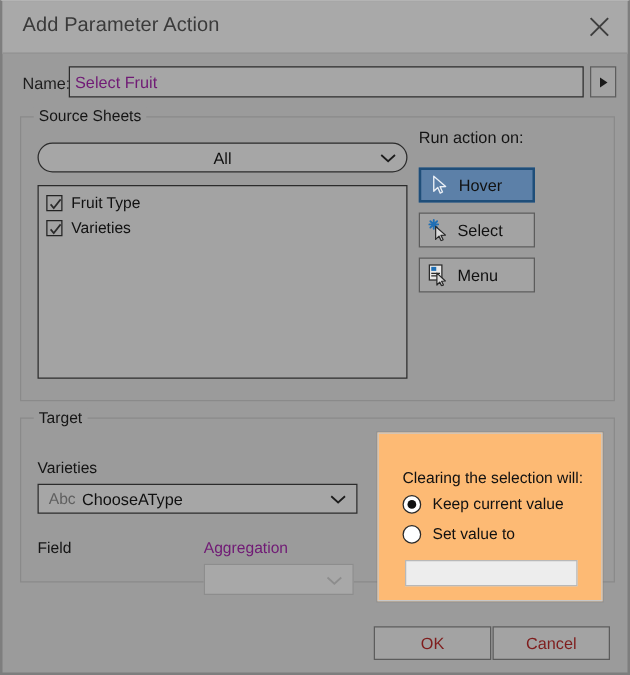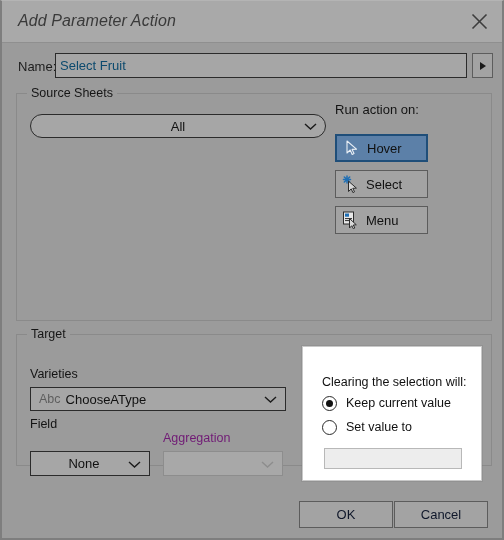--- a/index.html
+++ b/index.html
@@ -20,37 +20,37 @@
     background:#9b9b9b;
   }
   
   .titlebar{
     position:absolute;left:0;top:0;right:0;height:41px;
     background:#a9a9a9;
     border-bottom:1px solid #8f8f8f;
   }
   .title-text{
     position:absolute;left:16px;top:11px;
-    font-size:16px;color:#3a3a3a;letter-spacing:.1px;font-style:italic;
+    font-size:16px;color:#3a3a3a;letter-spacing:.1px;
   }
   .close-btn{
     position:absolute;right:0px;top:0px;width:45px;height:41px;
     display:flex;align-items:center;justify-content:center;
     cursor:default;
   }
   .close-btn svg{display:block;}
 
   
   .name-row{position:absolute;left:0;top:52px;right:0;height:30px;}
   .name-label{position:absolute;left:16px;top:6px;font-size:13px;color:#1d1d1d;}
   .name-input{
     position:absolute;left:53px;top:0px;width:412px;height:25px;
     box-sizing:border-box;
     background:#a6a6a6;border:1px solid #2b2b2b;
-    font-family:"Liberation Sans", sans-serif;font-size:13px;color:#0c4a6e;
+    font-family:"Liberation Sans", sans-serif;font-size:13px;color:#701a75;
     padding:0 4px;outline:none;
   }
   .name-arrow{
     position:absolute;left:470px;top:0px;width:21px;height:25px;
     box-sizing:border-box;background:#a3a3a3;border:1px solid #5d5d5d;
     display:flex;align-items:center;justify-content:center;
   }
   .name-arrow .tri{
     width:0;height:0;border-top:4px solid transparent;border-bottom:4px solid transparent;
     border-left:6px solid #1a1a1a;
@@ -106,36 +106,36 @@
   }
   .act-btn .ico{width:30px;display:flex;align-items:center;justify-content:center;flex:0 0 auto;}
   .act-btn .lbl{font-size:13px;color:#111;}
   #btn-hover{top:133px;background:#5c80a8;border:2px solid #1f4e79;}
   #btn-select{top:169px;}
   #btn-menu{top:205px;}
 
   
   .t-label{position:absolute;font-size:12.5px;color:#141414;}
   #param-label{left:13px;top:32px;}
-  #field-label{left:13px;top:82px;}
+  #field-label{left:13px;top:96px;}
   #agg-label{left:146px;top:96px;color:#701a75;}
   #param-combo{left:13px;top:52px;width:256px;height:24px;padding-left:8px;}
   #param-combo .abc{color:#5f5f5f;margin-right:5px;font-size:12.5px;}
   #field-combo{left:13px;top:116px;width:120px;height:25px;justify-content:center;}
   #field-combo .val{text-align:center;width:100%;padding-right:12px;box-sizing:border-box;}
   #agg-combo{
     left:146px;top:116px;width:120px;height:25px;
     background:#a8a8a8;border:1px solid #8d8d8d;
   }
 
   
   .overlay{
     position:absolute;left:300px;top:345px;width:180px;height:135px;
     box-sizing:border-box;
-    background:#ffffff;border:1px solid #c8c8c8;
+    background:#fdba74;border:1px solid #c8c8c8;
     box-shadow:0 0 0 1px rgba(120,120,120,.25);
   }
   .ov-title{position:absolute;left:19px;top:28px;font-size:12.5px;color:#111;}
   .radio-row{position:absolute;left:19px;display:flex;align-items:flex-start;}
   #radio-keep{top:49px;}
   #radio-set{top:73px;}
   .radio{
     width:15px;height:15px;border-radius:50%;
     box-sizing:border-box;background:#fff;border:1.5px solid #2a2a2a;
     margin-right:9px;position:relative;flex:0 0 auto;
@@ -150,21 +150,21 @@
     box-sizing:border-box;background:#ededed;border:1px solid #b8b8b8;
     font-family:"Liberation Sans", sans-serif;font-size:12px;color:#111;
     padding:1px 4px;outline:none;
   }
 
   
   .foot-btn{
     position:absolute;width:94px;height:27px;box-sizing:border-box;
     background:#a3a3a3;border:1px solid #5c5c5c;
     display:flex;align-items:center;justify-content:center;
-    font-size:13px;color:#0f172a;
+    font-size:13px;color:#7f1d1d;
   }
   #btn-ok{left:297px;top:500px;}
   #btn-cancel{left:392px;top:500px;}
 </style>
 </head>
 <body>
 
 <div class="window">
 
   <div class="titlebar">
@@ -190,20 +190,38 @@
 
     <div class="combo" id="sheets-combo">
       <span class="val">All</span>
       <span class="chev">
         <svg width="13" height="8" viewBox="0 0 13 8">
             <polyline points="1,1.5 6.5,6.5 12,1.5" fill="none" stroke="#1c1c1c" stroke-width="1.4"></polyline>
           </svg>
       </span>
     </div>
 
+    <div class="listbox">
+      <div class="li">
+        <span class="cb">
+          <svg width="11" height="11" viewBox="0 0 11 11">
+              <polyline points="1.5,5.5 4,8.5 9.5,1.5" fill="none" stroke="#2b2b2b" stroke-width="1.3"></polyline>
+            </svg>
+        </span>
+        <span class="li-label">Fruit Type</span>
+      </div>
+      <div class="li">
+        <span class="cb">
+          <svg width="11" height="11" viewBox="0 0 11 11">
+              <polyline points="1.5,5.5 4,8.5 9.5,1.5" fill="none" stroke="#2b2b2b" stroke-width="1.3"></polyline>
+            </svg>
+        </span>
+        <span class="li-label">Varieties</span>
+      </div>
+    </div>
   </div>
 
   <div class="run-label">Run action on:</div>
 
   <div class="act-btn" id="btn-select">
     <span class="ico">
       <svg width="18" height="18" viewBox="0 0 18 18">
         <g stroke="#1f6fb5" stroke-width="1.5" stroke-linecap="round">
           <line x1="5" y1="1" x2="5" y2="8"></line>
             <line x1="1.5" y1="4.5" x2="8.5" y2="4.5"></line>
@@ -249,28 +267,20 @@
       <span class="abc">Abc</span>
       <span>ChooseAType</span>
       <span class="chev">
         <svg width="13" height="8" viewBox="0 0 13 8">
             <polyline points="1,1.5 6.5,6.5 12,1.5" fill="none" stroke="#1c1c1c" stroke-width="1.4"></polyline>
           </svg>
       </span>
     </div>
 
     <div class="t-label" id="field-label">Field</div>
-    <div class="combo" id="field-combo">
-      <span class="val">None</span>
-      <span class="chev">
-        <svg width="13" height="8" viewBox="0 0 13 8">
-            <polyline points="1,1.5 6.5,6.5 12,1.5" fill="none" stroke="#1c1c1c" stroke-width="1.4"></polyline>
-          </svg>
-      </span>
-    </div>
 
     <div class="t-label" id="agg-label">Aggregation</div>
     <div class="combo" id="agg-combo">
       <span class="val"></span>
       <span class="chev">
         <svg width="13" height="8" viewBox="0 0 13 8">
             <polyline points="1,1.5 6.5,6.5 12,1.5" fill="none" stroke="#8d8d8d" stroke-width="1.4"></polyline>
           </svg>
       </span>
     </div>

